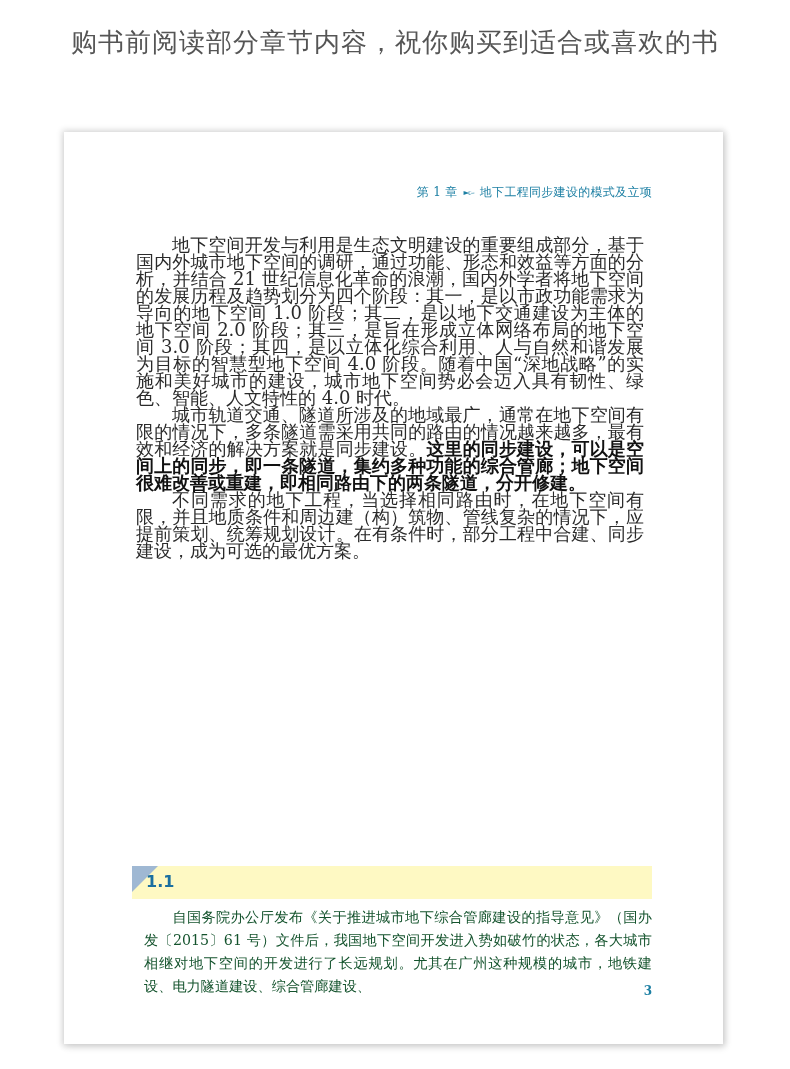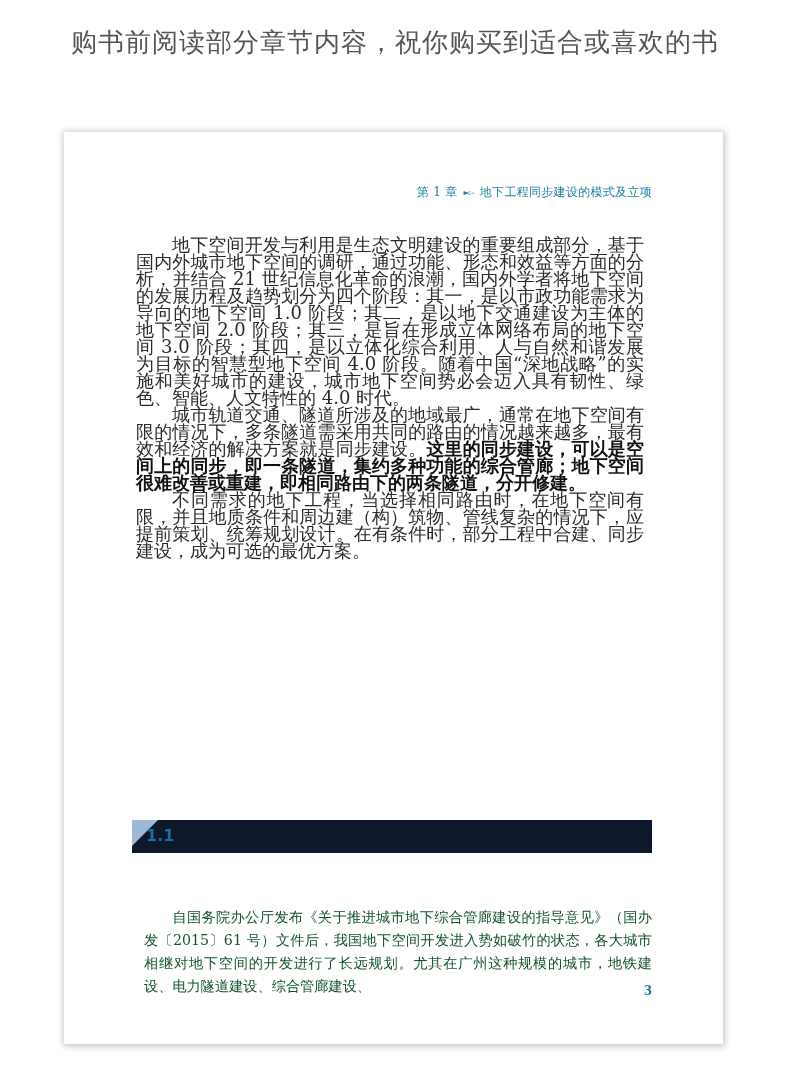--- a/index.html
+++ b/index.html
@@ -66,24 +66,24 @@
       text-align: justify;
     }
     .body-text b {
       font-family: "DejaVu Sans", "Liberation Sans", sans-serif;
       font-weight: bold;
       color: #111111;
     }
     .section-head {
       position: absolute;
       left: 68px;
-      top: 688px;
+      top: 734px;
       width: 520px;
       height: 33px;
-      background: #0f172a;
+      background: #fef9c3;
     }
     .section-head .corner {
       position: absolute;
       left: 0;
       top: 0;
       width: 0;
       height: 0;
       border-top: 26px solid #9fb8d3;
       border-right: 26px solid transparent;
     }

